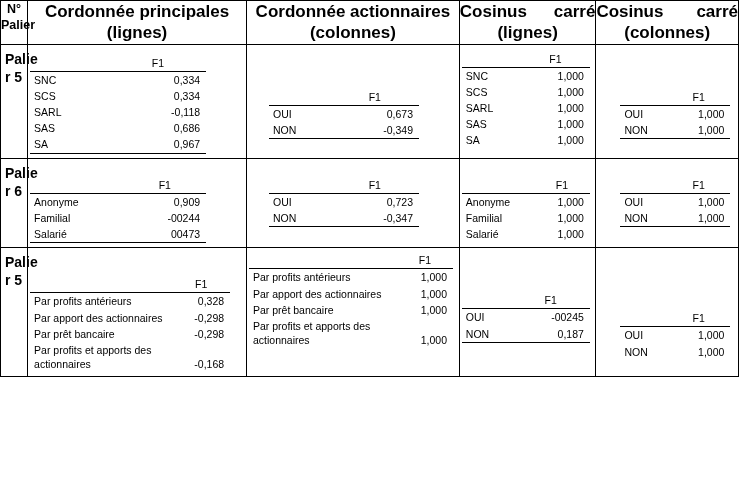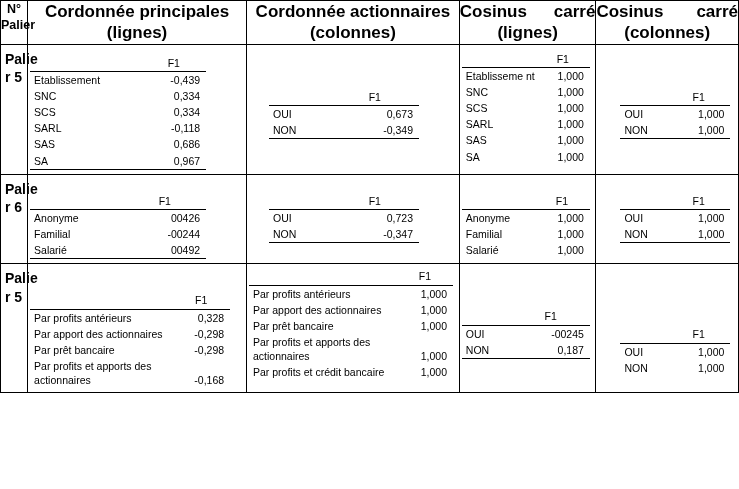--- a/index.html
+++ b/index.html
@@ -144,24 +144,20 @@
 
         <td>
           <div class="sub-wrap t1">
             <table class="sub" style="width:176px">
               <tbody>
                   <tr class="head rule-bot">
                 <td class="lbl"></td>
                 <td class="f1">F1</td>
               </tr>
               <tr>
-                <td class="lbl">Etablissement</td>
-                <td class="num">-0,439</td>
-              </tr>
-              <tr>
                 <td class="lbl">SNC</td>
                 <td class="num">0,334</td>
               </tr>
               <tr>
                 <td class="lbl">SCS</td>
                 <td class="num">0,334</td>
               </tr>
               <tr>
                 <td class="lbl">SARL</td>
                 <td class="num">-0,118</td>
@@ -200,24 +196,20 @@
           </div>
         </td>
 
         <td>
           <div class="sub-wrap tight">
             <table class="sub" style="width:128px">
               <tbody>
                   <tr class="head rule-bot">
                 <td class="lbl"></td>
                 <td class="f1">F1</td>
-              </tr>
-              <tr>
-                <td class="lbl" style="white-space:normal;width:72px">Etablisseme nt</td>
-                <td class="num" style="vertical-align:bottom">1,000</td>
               </tr>
               <tr>
                 <td class="lbl">SNC</td>
                 <td class="num">1,000</td>
               </tr>
               <tr>
                 <td class="lbl">SCS</td>
                 <td class="num">1,000</td>
               </tr>
               <tr>
@@ -270,29 +262,29 @@
         <td>
           <div class="sub-wrap mid3">
             <table class="sub" style="width:176px">
               <tbody>
                   <tr class="head rule-bot">
                 <td class="lbl"></td>
                 <td class="f1">F1</td>
               </tr>
               <tr>
                 <td class="lbl">Anonyme</td>
-                <td class="num">00426</td>
+                <td class="num">0,909</td>
               </tr>
               <tr>
                 <td class="lbl">Familial</td>
                 <td class="num">-00244</td>
               </tr>
               <tr class="rule-bot">
                 <td class="lbl">Salarié</td>
-                <td class="num">00492</td>
+                <td class="num">00473</td>
               </tr>
             </tbody>
               </table>
           </div>
         </td>
 
         <td>
           <div class="sub-wrap mid3">
             <table class="sub" style="width:150px;margin-left:20px">
               <tbody>
@@ -413,24 +405,20 @@
                 <td class="lbl">Par apport des actionnaires</td>
                 <td class="num">1,000</td>
               </tr>
               <tr>
                 <td class="lbl">Par prêt bancaire</td>
                 <td class="num">1,000</td>
               </tr>
               <tr>
                 <td class="lbl" style="white-space:normal;width:146px">Par profits et apports des actionnaires</td>
                 <td class="num" style="vertical-align:bottom">1,000</td>
-              </tr>
-              <tr>
-                <td class="lbl">Par profits et crédit bancaire</td>
-                <td class="num">1,000</td>
               </tr>
             </tbody>
               </table>
           </div>
         </td>
 
         <td>
           <div class="sub-wrap mid2">
             <table class="sub" style="width:128px">
               <tbody>

